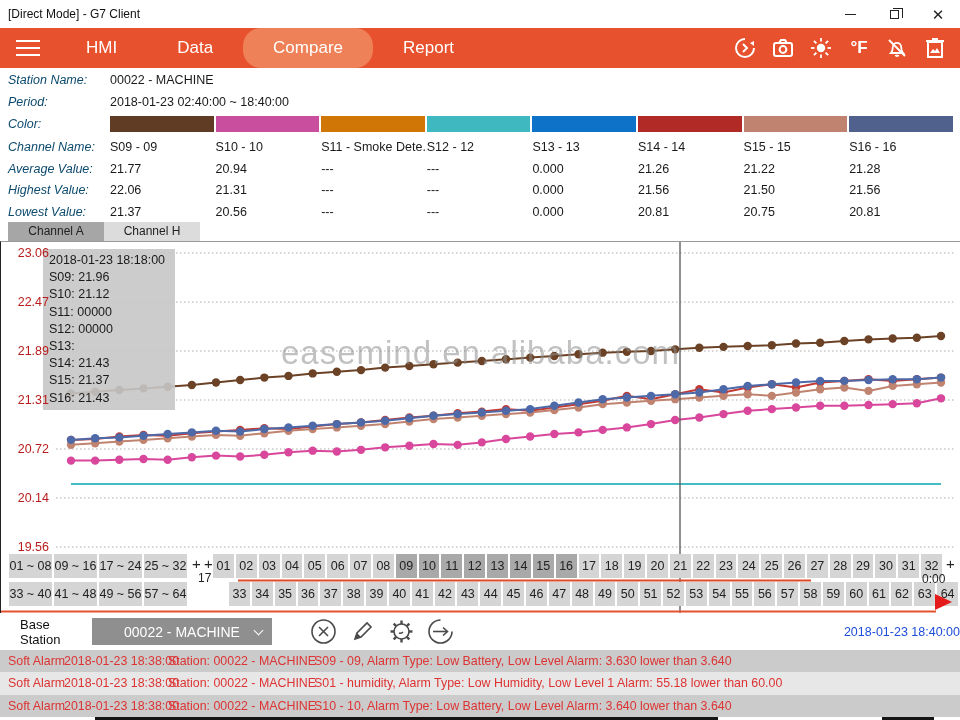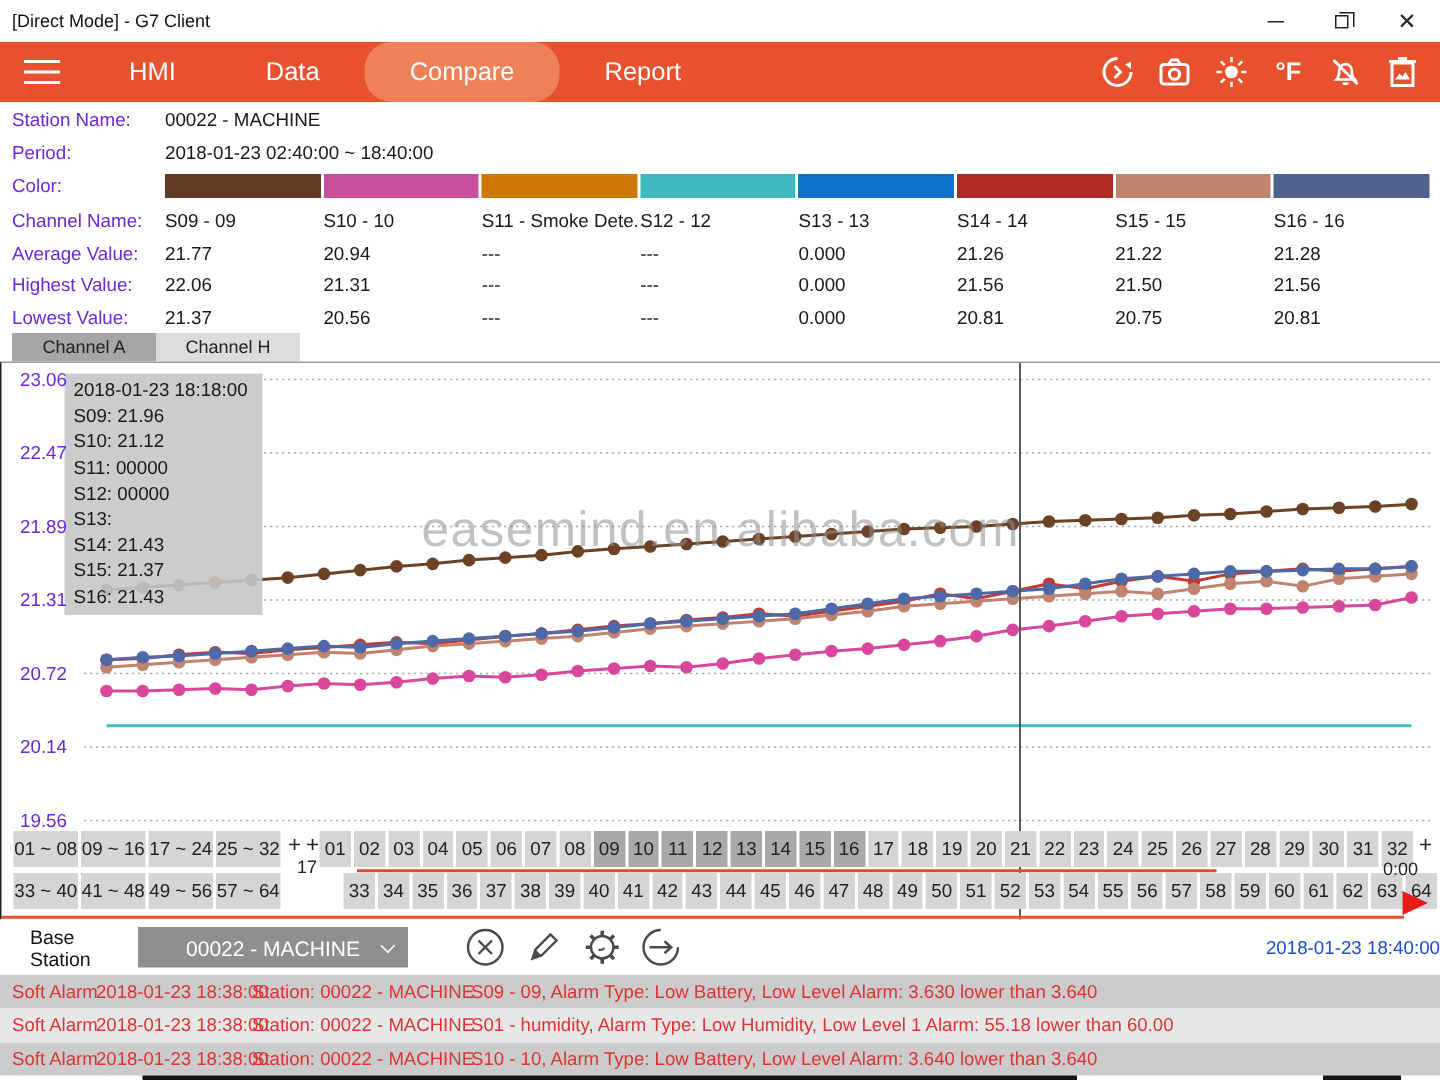--- a/index.html
+++ b/index.html
@@ -25,34 +25,34 @@
   .nav-item.active { background:#EE8157;border-radius:18px; }
   .nav-spacer { flex:1; }
   .nav-icons { display:flex; align-items:center; gap:4px; padding-right:8px; }
   .nav-ic { width:34px; height:34px; display:flex; align-items:center; justify-content:center; }
   .nav-ic svg { display:block; }
   .degF { font-size:17px; font-weight:bold; color:#fff; }
 
   
   .info-panel { position:absolute; top:68px; left:0; width:960px; height:154px; background:#fff; font-size:12.5px; }
   .irow { position:absolute; left:8px; display:grid; grid-template-columns:102px repeat(8,105.6px); align-items:center; height:20px; }
-  .irow .lab { color:#6d28d9; }
+  .irow .lab { color:#0c4a6e;font-style:italic; }
   .swatch { height:16px; margin-right:2px; }
   .cell { padding-right:6px; white-space:nowrap; overflow:hidden; }
 
   
   .tabs { position:absolute; top:222px; left:8px; display:flex; height:19px; font-size:12px; }
   .tab { width:96px; text-align:center; line-height:19px; background:#DCDCDC; color:#222; }
   .tab.active { background:#A6A6A6; }
 
   
   .chart { position:absolute; top:241px; left:0; width:960px; height:372px; background:#fff;
            border-top:1px solid #999; border-left:1px solid #222; }
   .chart svg { position:absolute; left:0; top:0; }
-  .ylab { position:absolute; left:8px; width:40px; text-align:center; font-size:12.5px; color:#6d28d9; }
+  .ylab { position:absolute; left:8px; width:40px; text-align:right; font-size:12.5px; color:#b91c1c; }
   .tooltip { position:absolute; left:42px; top:7px; width:132px; background:rgba(198,198,198,0.9);
              font-size:12.5px; line-height:17.2px; padding:3px 6px; color:#1a1a1a; }
   .watermark { position:absolute; left:0; right:0; top:92px; text-align:center; font-size:33px;
                color:#8f8f8f; opacity:0.55; letter-spacing:1px; }
   .btnrow { position:absolute; display:flex; gap:2px; z-index:2; }
   .chbtn { background:#D5D5D5; color:#222; font-size:12.5px; text-align:center; line-height:24px; height:24px; }
   .chbtn.sel { background:#A9A9A9; }
   .grp { width:43px; }
   .num { flex:1; }
   .plus { position:absolute; z-index:3; font-size:15px; color:#222; }

